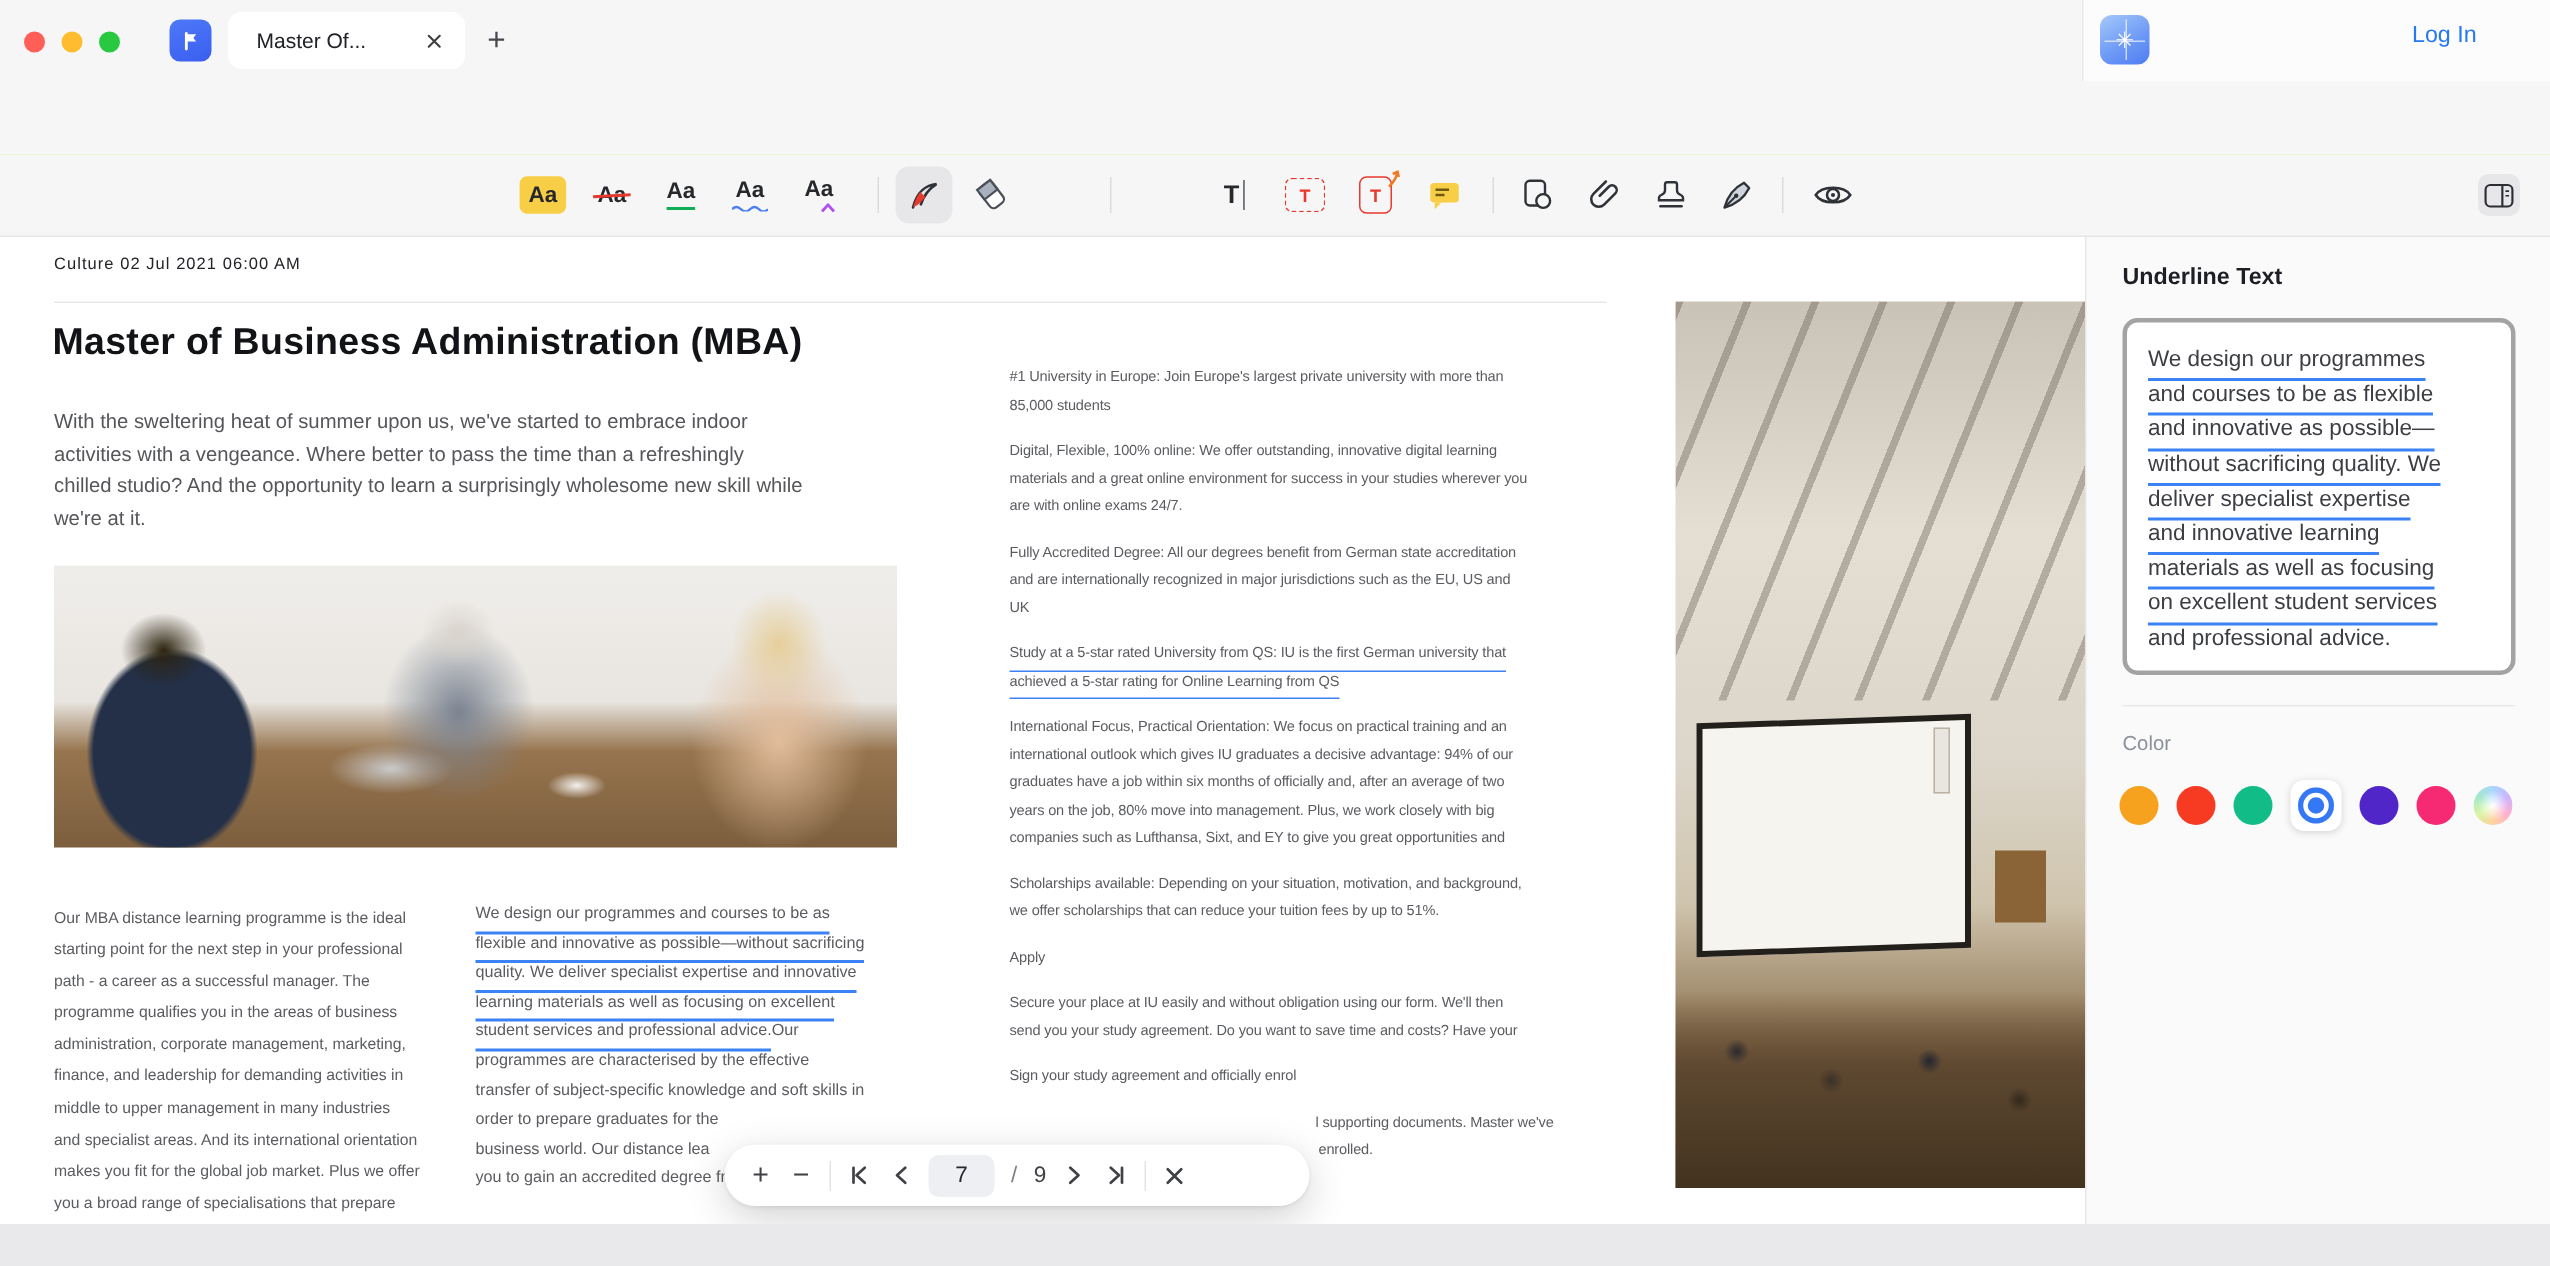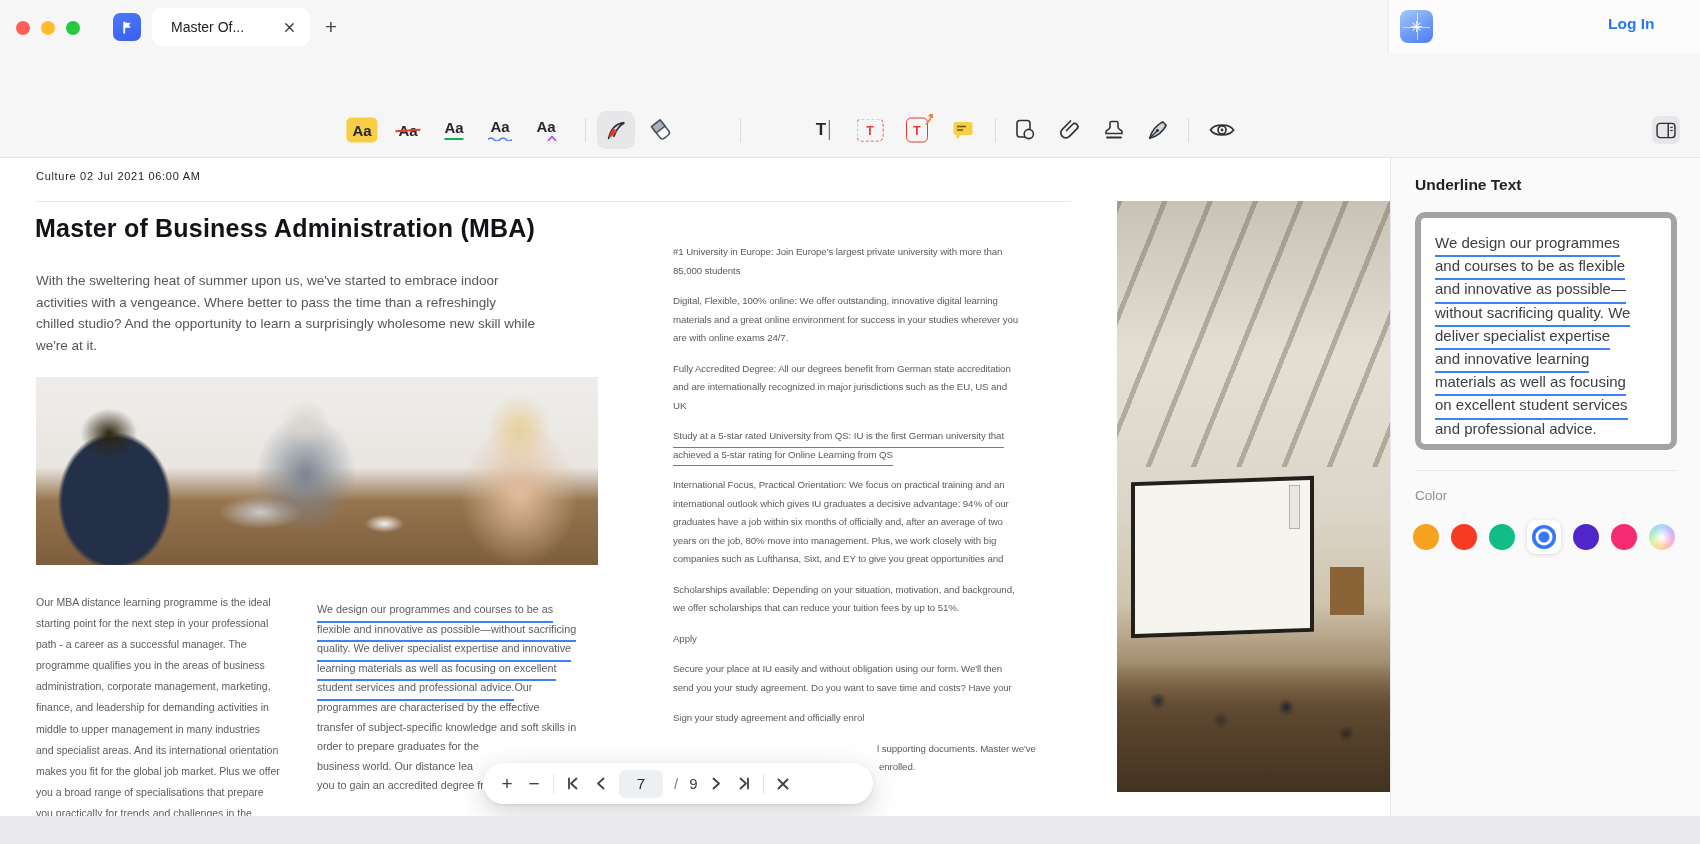--- a/index.html
+++ b/index.html
@@ -18,21 +18,21 @@
        display:flex;align-items:center;padding:0 12px 0 19px;box-sizing:border-box;}
   .tab-title{font-size:14px;color:#202227;flex:1;white-space:nowrap;overflow:hidden;}
   .tab-close{width:18px;height:18px;display:flex;align-items:center;justify-content:center;cursor:default;}
   .newtab{position:absolute;left:318px;top:14px;width:26px;height:26px;display:flex;align-items:center;justify-content:center;font-size:21px;color:#46484d;font-weight:400;}
   .ai-badge{position:absolute;left:1400px;top:10px;width:33px;height:33px;border-radius:8px;
             background:linear-gradient(150deg,#a6c9fa 0%,#6f9bf6 55%,#4d7df2 100%);
             display:flex;align-items:center;justify-content:center;color:#fff;font-size:15px;position:absolute;}
   .ai-badge::before{content:"";position:absolute;left:50%;top:3px;bottom:3px;width:1px;background:rgba(255,255,255,.65);}
   .ai-badge::after{content:"";position:absolute;top:50%;left:3px;right:3px;height:1px;background:rgba(255,255,255,.65);}
   .ai-glyph{position:relative;z-index:2;}
-  .login{position:absolute;left:1608px;top:15px;font-size:15.5px;font-weight:700;color:#2778f5;}
+  .login{position:absolute;left:1608px;top:15px;font-size:15.5px;font-weight:400;color:#2778f5;}
   
   .viewctl{position:absolute;left:14px;top:54px;height:49px;display:flex;align-items:center;gap:16px;}
   .vbtn{width:28px;height:28px;border-radius:7px;display:flex;align-items:center;justify-content:center;}
   .vbtn.active{background:#e7e7ea;}
   .vsep{width:1px;height:24px;background:#dcdce0;margin:0 2px;}
   .zoomlabel{font-size:14.5px;color:#2c2e33;}
   .chev{width:7px;height:7px;border-right:1.6px solid #53565c;border-bottom:1.6px solid #53565c;transform:rotate(45deg) translateY(-2px);display:inline-block;}
   
   .menus{position:absolute;left:588px;top:54px;height:49px;display:flex;gap:37px;align-items:stretch;}
   .menu-item{position:relative;display:flex;align-items:center;font-size:16px;color:#42474f;gap:7px;}
@@ -67,21 +67,21 @@
       background:
         radial-gradient(46px 40px at 13% 30%, #2c230f 0%, rgba(44,35,15,0) 62%),
         radial-gradient(95px 115px at 14% 66%, #233048 0%, #233048 55%, rgba(35,48,72,0) 60%),
         radial-gradient(40px 36px at 48% 24%, #d9d4cc 0%, rgba(217,212,204,0) 62%),
         radial-gradient(82px 96px at 48% 52%, #7b8492 0%, rgba(123,132,146,0) 62%),
         radial-gradient(52px 58px at 86% 28%, #e6cf9b 0%, rgba(230,207,155,0) 62%),
         radial-gradient(95px 118px at 86% 62%, #e2bd9c 0%, rgba(226,189,156,0) 62%),
         radial-gradient(60px 24px at 40% 72%, #c9c9cb 0%, rgba(201,201,203,0) 70%),
         radial-gradient(26px 12px at 62% 78%, #f3f1ee 0%, rgba(243,241,238,0) 75%),
         linear-gradient(180deg,#efedea 0%,#e9e6e1 48%,#96744e 66%,#7c5e3e 100%);}
-  .coll{position:absolute;left:36px;top:434px;width:280px;}
+  .coll{position:absolute;left:36px;top:444px;width:280px;}
   .coll .ln{height:21.1px;line-height:21.1px;font-size:10.5px;color:#5b5c60;white-space:nowrap;}
   .colm{position:absolute;left:317px;top:424px;width:290px;}
   .colm-h{font-size:19.5px;font-weight:700;color:#121316;letter-spacing:.2px;}
   .colm-lines{margin-top:18px;}
   .colm .ln{height:19.6px;line-height:19.6px;font-size:10.8px;color:#5b5c60;white-space:nowrap;}
   .colm .ul{display:inline-block;border-bottom:2px solid #3b82f6;padding-bottom:1px;}
   .col3{position:absolute;left:673px;top:85px;width:395px;}
   .col3 .ln{height:18.5px;line-height:18.5px;font-size:9.7px;color:#5b5c60;white-space:nowrap;letter-spacing:-.1px;}
   .col3 .gap{margin-top:12px;}
   .col3 .ul{display:inline-block;border-bottom:1.6px solid #3b82f6;padding-bottom:1px;}
@@ -105,21 +105,21 @@
            padding:0 16px;box-sizing:border-box;gap:11px;z-index:40;}
   .npbtn{display:flex;align-items:center;justify-content:center;color:#3f4146;min-width:16px;height:28px;}
   .npglyph{font-size:19px;line-height:1;color:#3f4146;}
   .npsep{width:1px;height:20px;background:#e3e3e6;}
   .nppage{width:44px;height:28px;border-radius:7px;background:#edeff3;display:flex;align-items:center;justify-content:center;font-size:15px;color:#26282d;}
   .npslash{font-size:15px;color:#7c7f85;}
   .nptotal{font-size:15px;color:#3f4146;}
   
   .panel{position:absolute;left:1390px;top:158px;width:310px;height:686px;background:#fafafb;border-left:1px solid #e7e7e9;box-sizing:border-box;}
   .panel-title{position:absolute;left:24px;top:18px;font-size:15.5px;font-weight:700;color:#1d1f24;}
-  .card{position:absolute;left:24px;top:54px;width:262px;height:238px;background:#fff;border:6px solid #a3a3a3;border-radius:10px;
+  .card{position:absolute;left:24px;top:54px;width:262px;height:238px;background:#fff;border:3px solid #a3a3a3;border-radius:10px;
         padding:13px 14px;box-sizing:border-box;overflow:hidden;}
   .card .ln{height:23.2px;line-height:23.2px;font-size:15px;color:#3c3e44;white-space:nowrap;}
   .card .ul{display:inline-block;border-bottom:2px solid #3b82f6;padding-bottom:1px;}
   .pdivider{position:absolute;left:24px;top:312px;width:262px;height:1px;background:#e8e8ea;}
   .plabel{position:absolute;left:24px;top:330px;font-size:13.5px;color:#8b919b;}
   .swatches{position:absolute;left:22px;top:362px;height:34px;display:flex;align-items:center;gap:12px;}
   .swatch-wrap{width:26px;height:26px;display:flex;align-items:center;justify-content:center;}
   .swatch-wrap.selected{width:34px;height:34px;background:#fff;border-radius:9px;box-shadow:0 1px 5px rgba(0,0,0,.14);}
   .swatch{width:26px;height:26px;border-radius:50%;}
   .swatch.ringed{width:24px;height:24px;box-shadow:inset 0 0 0 3.5px #3478f6, inset 0 0 0 6.5px #fff;}

